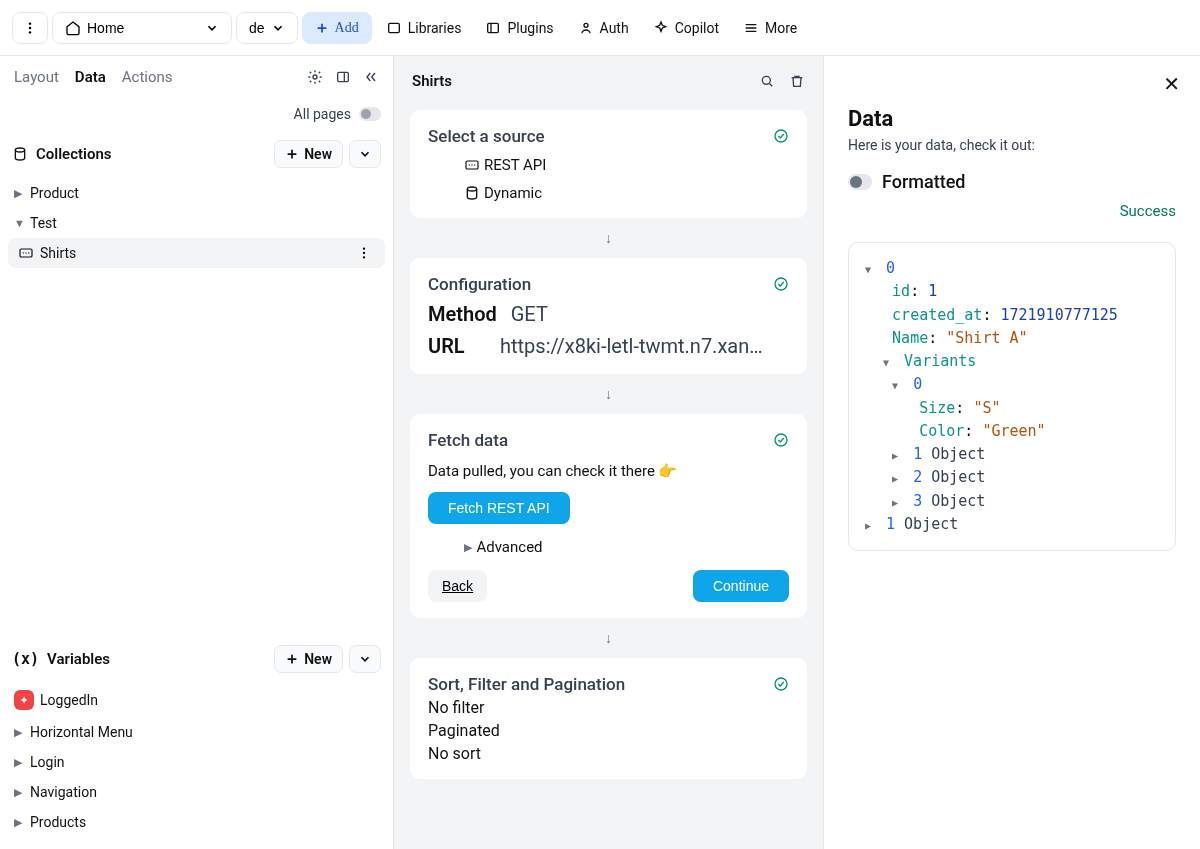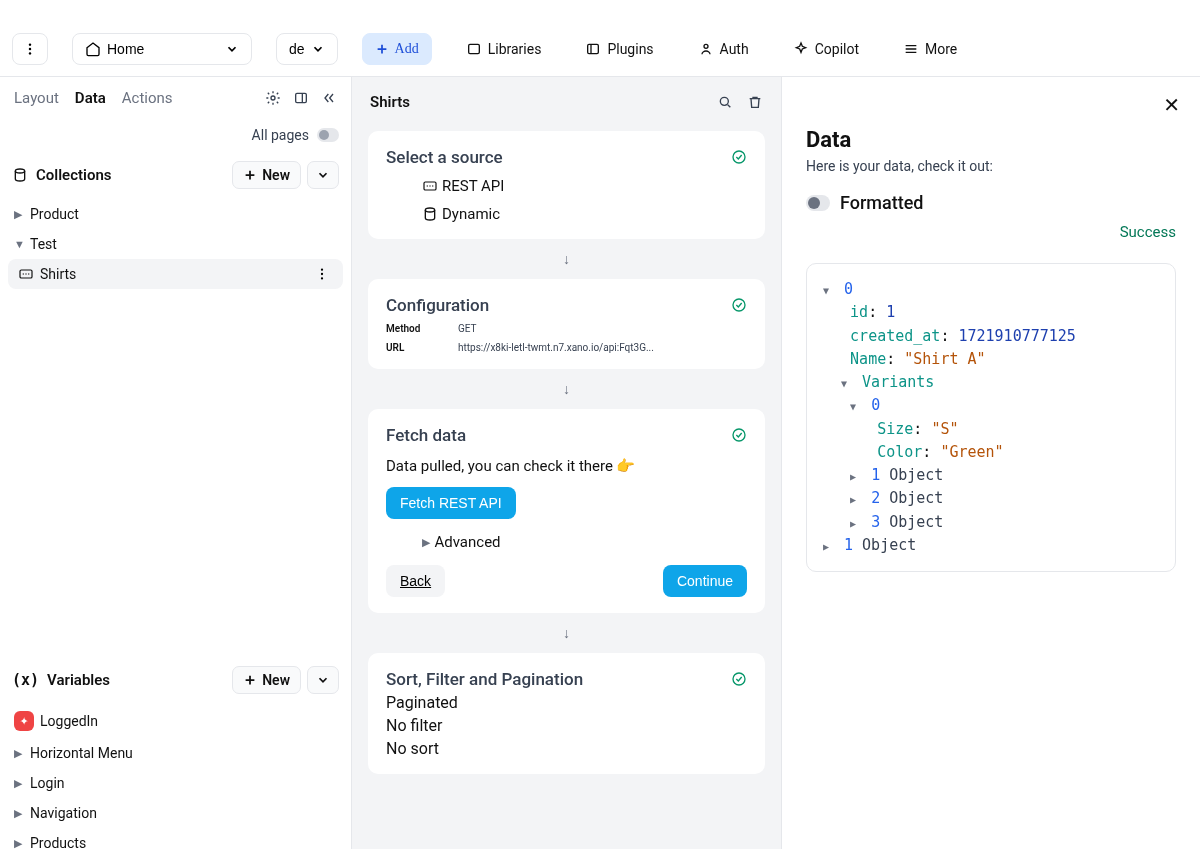--- a/index.html
+++ b/index.html
@@ -1,25 +1,25 @@
 <!DOCTYPE html>
 <html><head>
 <meta charset="utf-8">
 <style>
 * { box-sizing: border-box; margin: 0; padding: 0; }
 body { font-family: -apple-system, BlinkMacSystemFont, "Segoe UI", Roboto, sans-serif; font-size: 14px; color: #111; background: #fff; width: 1200px; height: 849px; overflow: hidden; }
-.topbar { display: flex; align-items: center; gap: 24px; padding: 10px 12px; border-bottom: 1px solid #e5e7eb; height: 56px; margin-top: 21px; }
+.topbar { display: flex; align-items: center; gap: 4px; padding: 10px 12px; border-bottom: 1px solid #e5e7eb; height: 56px; }
 .btn { display: inline-flex; align-items: center; gap: 6px; padding: 7px 12px; border: 1px solid #e5e7eb; border-radius: 8px; background: #fff; cursor: pointer; font-size: 14px; }
 .btn-icon { padding: 8px 10px; }
 .btn-home { min-width: 180px; justify-content: flex-start; }
 .btn-home .spacer { flex: 1; }
 .btn-add { background: #dbeafe; border-color: #dbeafe; color: #1d4ed8; font-weight: 500; font-family: Liberation Serif, serif; }
 .nav-item { display: inline-flex; align-items: center; gap: 6px; padding: 7px 10px; cursor: pointer; font-size: 14px; color: #111; }
 .main { display: flex; height: calc(849px - 56px); }
-.sidebar { width: 352px; border-right: 1px solid #e5e7eb; background: #fff; display: flex; flex-direction: column; }
+.sidebar { width: 394px; border-right: 1px solid #e5e7eb; background: #fff; display: flex; flex-direction: column; }
 .tabs { display: flex; align-items: center; gap: 16px; padding: 12px 14px; }
 .tab { color: #6b7280; cursor: pointer; font-size: 15px; }
 .tab.active { color: #111; font-weight: 600; }
 .tabs-icons { margin-left: auto; display: flex; gap: 12px; color: #374151; }
 .search-row { display: flex; align-items: center; gap: 10px; padding: 8px 12px; }
 .search-box { flex: 0 0 165px; position: relative; }
 .search-box input { width: 100%; padding: 7px 30px 7px 12px; border: none; background: #f3f4f6; border-radius: 8px; font-size: 14px; }
 .search-box .mag { position: absolute; right: 10px; top: 50%; transform: translateY(-50%); color: #9ca3af; }
 .allpages { margin-left: auto; display: flex; align-items: center; gap: 8px; font-size: 14px; color: #374151; }
 .mini-toggle { width: 22px; height: 14px; border-radius: 999px; background: #e5e7eb; position: relative; }
@@ -33,25 +33,25 @@
 .tree-item.selected { background: #f3f4f6; border-radius: 8px; margin: 0 8px; padding-left: 10px; }
 .tree-item.selected .more { margin-left: auto; color: #6b7280; }
 .var-icon { width: 20px; height: 20px; background: #ef4444; border-radius: 6px; display: inline-flex; align-items: center; justify-content: center; color: #fff; font-size: 11px; }
 .middle { width: 430px; background: #f3f4f6; border-right: 1px solid #e5e7eb; overflow-y: auto; }
 .mid-header { display: flex; align-items: center; padding: 16px 18px 10px; font-weight: 600; font-size: 15px; }
 .mid-header .icons { margin-left: auto; display: flex; gap: 14px; color: #374151; }
 .card { background: #fff; border-radius: 10px; margin: 10px 16px; padding: 16px 18px; }
 .card-title { font-size: 17px; font-weight: 500; color: #374151; display: flex; align-items: center; }
 .card-title .ok { margin-left: auto; color: #059669; }
 .card .row { display: flex; align-items: center; gap: 4px; margin-top: 10px; font-size: 15px; margin-left: 36px; }
-.card .kv { display: flex; gap: 14px; margin-top: 8px; font-size: 10px; }
+.card .kv { display: flex; gap: 14px; margin-top: 8px; font-size: 20px; }
 .card .kv .k { font-weight: 600; min-width: 58px; }
 .card .kv .v { color: #374151; white-space: nowrap; overflow: hidden; text-overflow: ellipsis; max-width: 270px; }
 .arrow-down { text-align: center; color: #6b7280; padding: 2px 0; }
-.btn-primary { background: #0ea5e9; color: #fff; border: none; padding: 8px 14px; border-radius: 8px; font-weight: 500; cursor: pointer; font-size: 14px; }
+.btn-primary { background: #0ea5e9; color: #fff; border: none; padding: 8px 20px; border-radius: 8px; font-weight: 500; cursor: pointer; font-size: 14px; }
 .btn-secondary { background: #f3f4f6; border: none; padding: 8px 14px; border-radius: 8px; cursor: pointer; font-size: 14px; text-decoration: underline; }
 .card-footer { display: flex; align-items: center; margin-top: 14px; }
 .card-footer .btn-primary { margin-left: auto; }
 .right { flex: 1; padding: 20px 24px; position: relative; overflow-y: auto; }
 .right .close { position: absolute; top: 16px; right: 20px; font-size: 20px; cursor: pointer; }
 .right h2 { font-size: 22px; font-weight: 700; margin-bottom: 6px; margin-top: 30px; }
 .right .sub { color: #374151; margin-bottom: 18px; }
 .fmt-row { display: flex; align-items: center; gap: 10px; font-size: 18px; font-weight: 500; margin-bottom: 10px; }
 .fmt-toggle { width: 24px; height: 16px; border-radius: 999px; background: #e5e7eb; position: relative; }
 .fmt-toggle::after { content: ''; position: absolute; width: 12px; height: 12px; border-radius: 50%; background: #6b7280; top: 2px; left: 2px; }
@@ -376,22 +376,22 @@
     <div class="card line-list">
       <div class="card-title">
         <span>Sort, Filter and Pagination</span>
         <span class="ok">
             <svg class="ic" viewBox="0 0 24 24" fill="none" stroke="currentColor" stroke-width="2">
               <circle cx="12" cy="12" r="9"></circle>
               <path d="M8 12l3 3 5-6"></path>
             </svg>
           </span>
       </div>
+      <div class="line">No filter</div>
       <div class="line">Paginated</div>
-      <div class="line">No filter</div>
       <div class="line">No sort</div>
     </div>
   </div>
 
   <div class="right">
     <span class="close">✕</span>
     <h2>Data</h2>
     <div class="sub">Here is your data, check it out:</div>
     <div class="fmt-row">
       <span class="fmt-toggle"></span>

